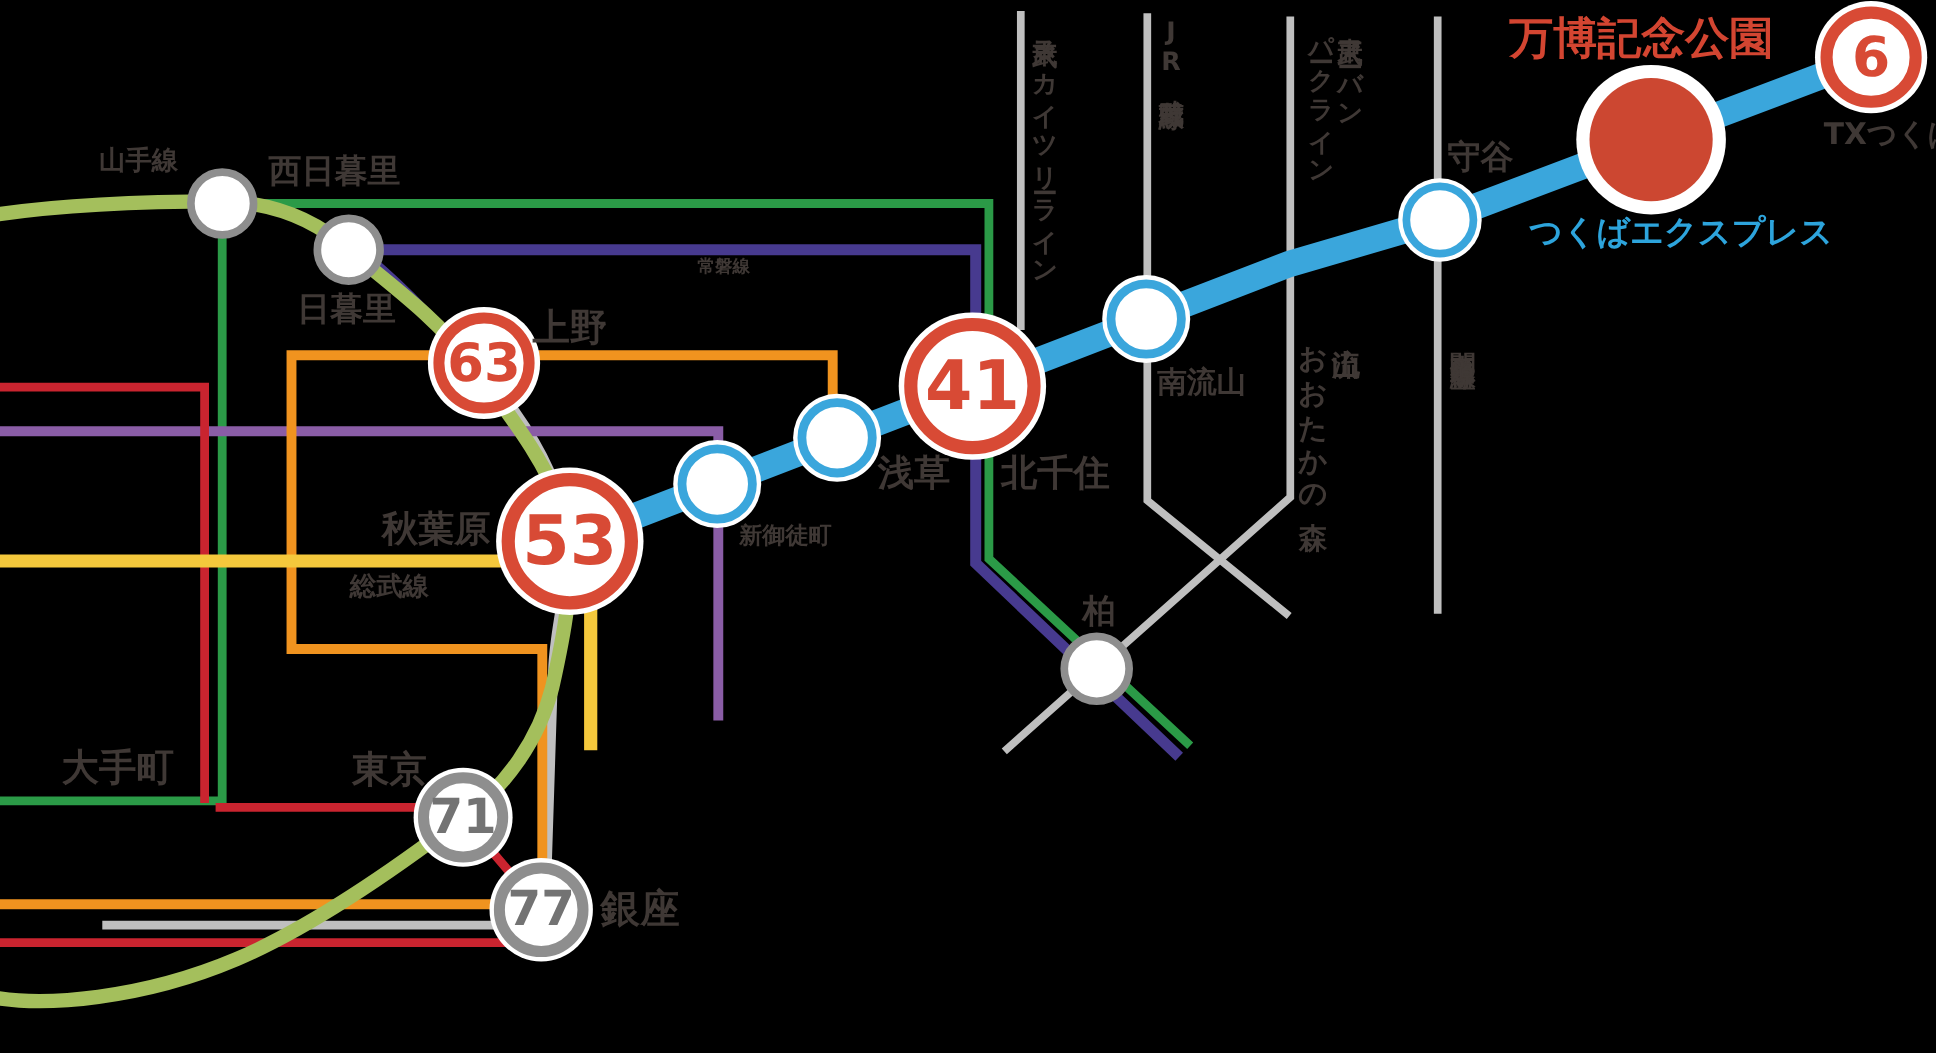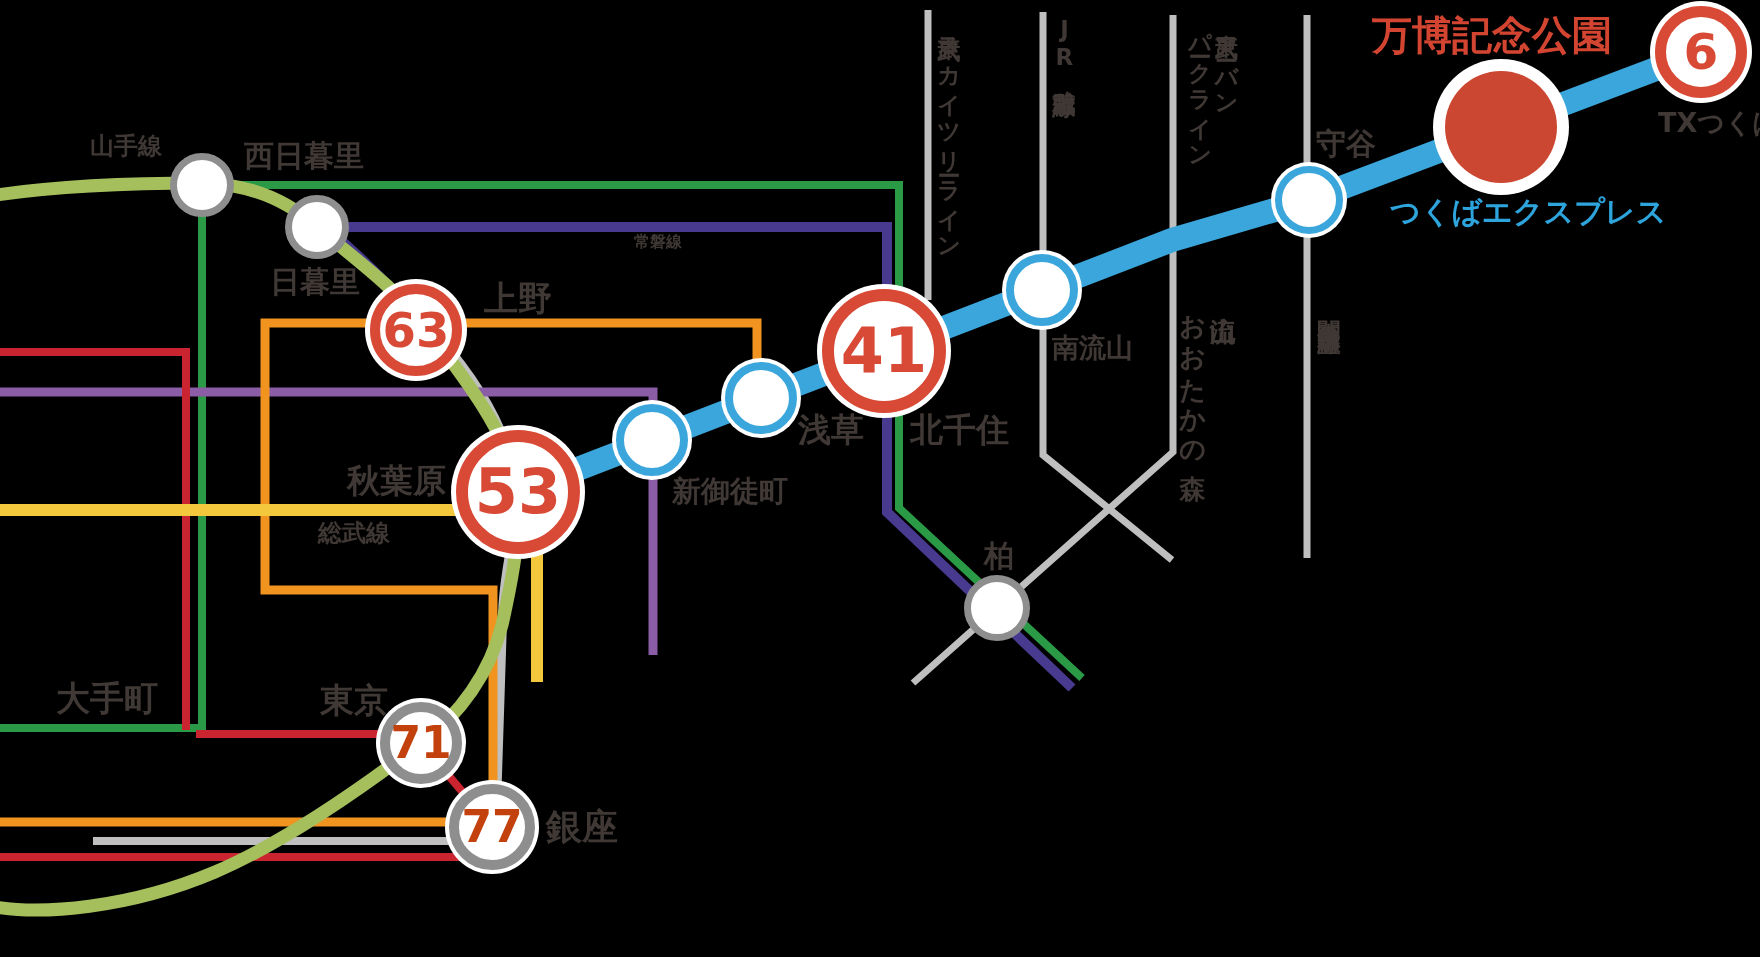--- a/index.html
+++ b/index.html
@@ -3,21 +3,21 @@
 <meta charset="utf-8">
 <style>
   html,body{margin:0;padding:0;background:#000;}
   #map{position:relative;width:1760px;height:957px;background:#000;overflow:hidden;
        font-family:"DejaVu Sans",sans-serif;}
   #rails{position:absolute;left:0;top:0;}
   .node{position:absolute;border-radius:50%;background:#fff;box-sizing:border-box;
         display:flex;align-items:center;justify-content:center;font-weight:bold;
         transform:translate(-50%,-50%);line-height:1;}
   .node.red{border-style:solid;border-color:#d84a35;color:#d84a35;box-shadow:0 0 0 5px #fff;}
-  .node.gray{border-style:solid;border-color:#8e8e8e;color:#c2410c;box-shadow:0 0 0 4px #fff;}
+  .node.gray{border-style:solid;border-color:#8e8e8e;color:#737373;box-shadow:0 0 0 4px #fff;}
   .node.blue{border-style:solid;border-color:#3aa6dc;box-shadow:0 0 0 4px #fff;}
   .node.plain{border-style:solid;border-color:#8e8e8e;}
   .node.fillred{background:#cc4731;box-shadow:0 0 0 12px #fff;}
   .lbl{position:absolute;font-weight:bold;color:#3f3835;white-space:nowrap;line-height:1.08;}
   .lbl.red{color:#d34531;}
   .lbl.blue{color:#2da4dc;}
   .vlbl{position:absolute;font-weight:bold;color:#3f3835;writing-mode:vertical-rl;
         text-orientation:upright;letter-spacing:2px;line-height:1.15;}
 </style>
 </head>
@@ -52,21 +52,21 @@
              C462,375 505,430 515,478 C523,530 512,580 502,625 C490,672 460,715 421,743
              C375,778 290,840 215,872 C130,908 40,916 -10,906" stroke="#a4bf5c" stroke-width="13" fill="none"></path>
 
     <path d="M518,492 L1172,240 L1309,200 L1701,52" stroke="#3aa6dc" stroke-width="24" fill="none"></path>
   </svg>
 
   <div class="node plain" style="left:202px;top:185px;width:64px;height:64px;border-width:7px;"></div>
   <div class="node plain" style="left:317px;top:227px;width:64px;height:64px;border-width:7px;"></div>
   <div class="node plain" style="left:997px;top:608px;width:66px;height:66px;border-width:7px;"></div>
 
-  <div class="node red" style="left:416px;top:330px;width:92px;height:92px;border-width:10px;font-size:48px;">
+  <div class="node red" style="left:440px;top:330px;width:92px;height:92px;border-width:10px;font-size:48px;">
     <span>63</span>
   </div>
   <div class="node red" style="left:518px;top:492px;width:124px;height:124px;border-width:12px;font-size:62px;">
     <span>53</span>
   </div>
   <div class="node blue" style="left:652px;top:440px;width:72px;height:72px;border-width:8px;"></div>
   <div class="node blue" style="left:761px;top:398px;width:72px;height:72px;border-width:8px;"></div>
   <div class="node red" style="left:884px;top:351px;width:124px;height:124px;border-width:12px;font-size:62px;">
     <span>41</span>
   </div>
@@ -83,21 +83,21 @@
     <span>77</span>
   </div>
 
   <div class="lbl" style="left:90px;top:134px;font-size:24px;">山手線</div>
   <div class="lbl" style="left:244px;top:140px;font-size:30px;">西日暮里</div>
   <div class="lbl" style="left:270px;top:266px;font-size:30px;">日暮里</div>
   <div class="lbl" style="left:484px;top:280px;font-size:34px;">上野</div>
   <div class="lbl" style="left:634px;top:233px;font-size:16px;">常磐線</div>
   <div class="lbl" style="left:347px;top:463px;font-size:33px;">秋葉原</div>
   <div class="lbl" style="left:302px;top:521px;font-size:24px;margin-left:16px;">総武線</div>
-  <div class="lbl" style="left:672px;top:476px;font-size:29px;">新御徒町</div>
+  <div class="lbl" style="left:672px;top:476px;font-size:21px;">新御徒町</div>
   <div class="lbl" style="left:798px;top:412px;font-size:33px;">浅草</div>
   <div class="lbl" style="left:910px;top:412px;font-size:33px;">北千住</div>
   <div class="lbl" style="left:1052px;top:333px;font-size:27px;">南流山</div>
   <div class="vlbl" style="right:523px;top:296px;font-size:26px;">
     <span>流山</span><br>
     <span>おおたかの森</span>
   </div>
   <div class="lbl" style="left:984px;top:540px;font-size:30px;">柏</div>
   <div class="lbl" style="left:1316px;top:128px;font-size:30px;">守谷</div>
   <div class="lbl blue" style="left:1390px;top:196px;font-size:30px;">つくばエクスプレス</div>

